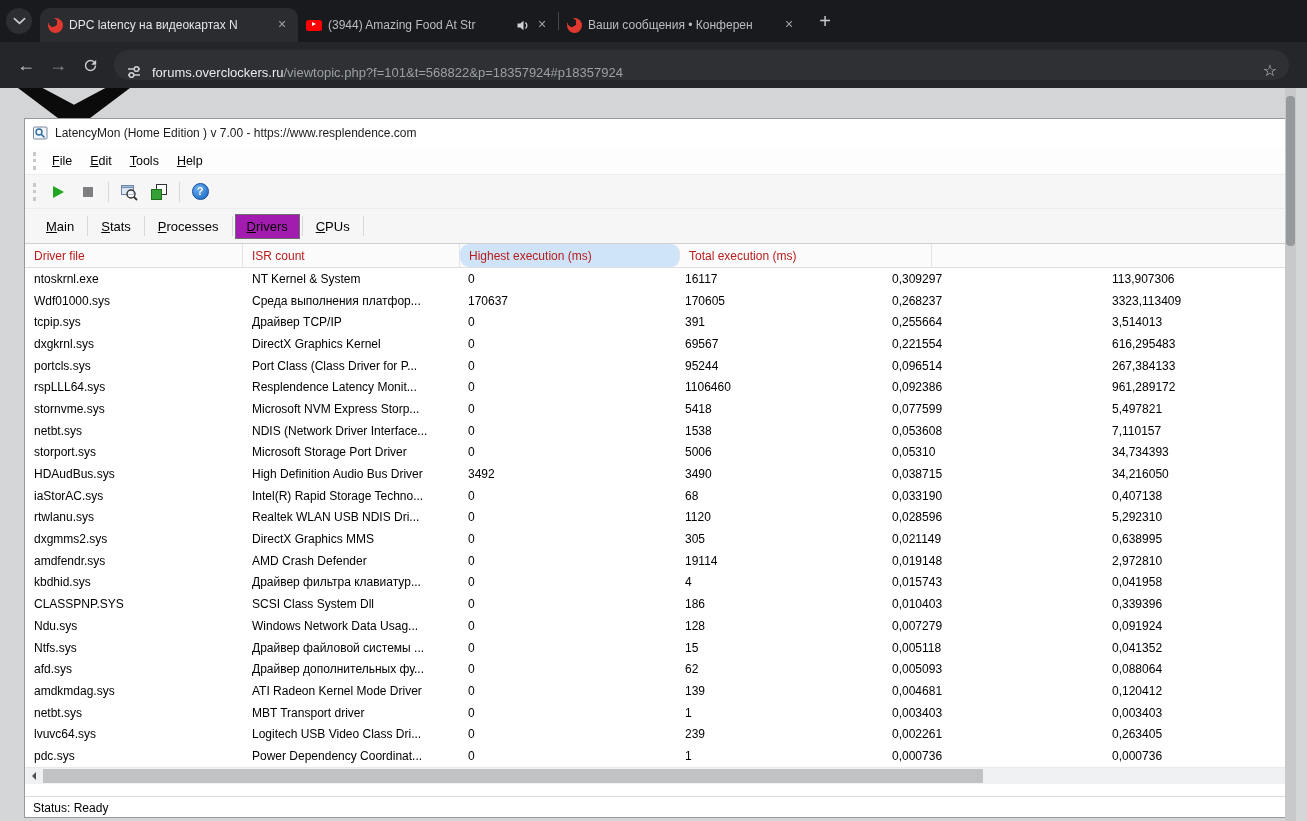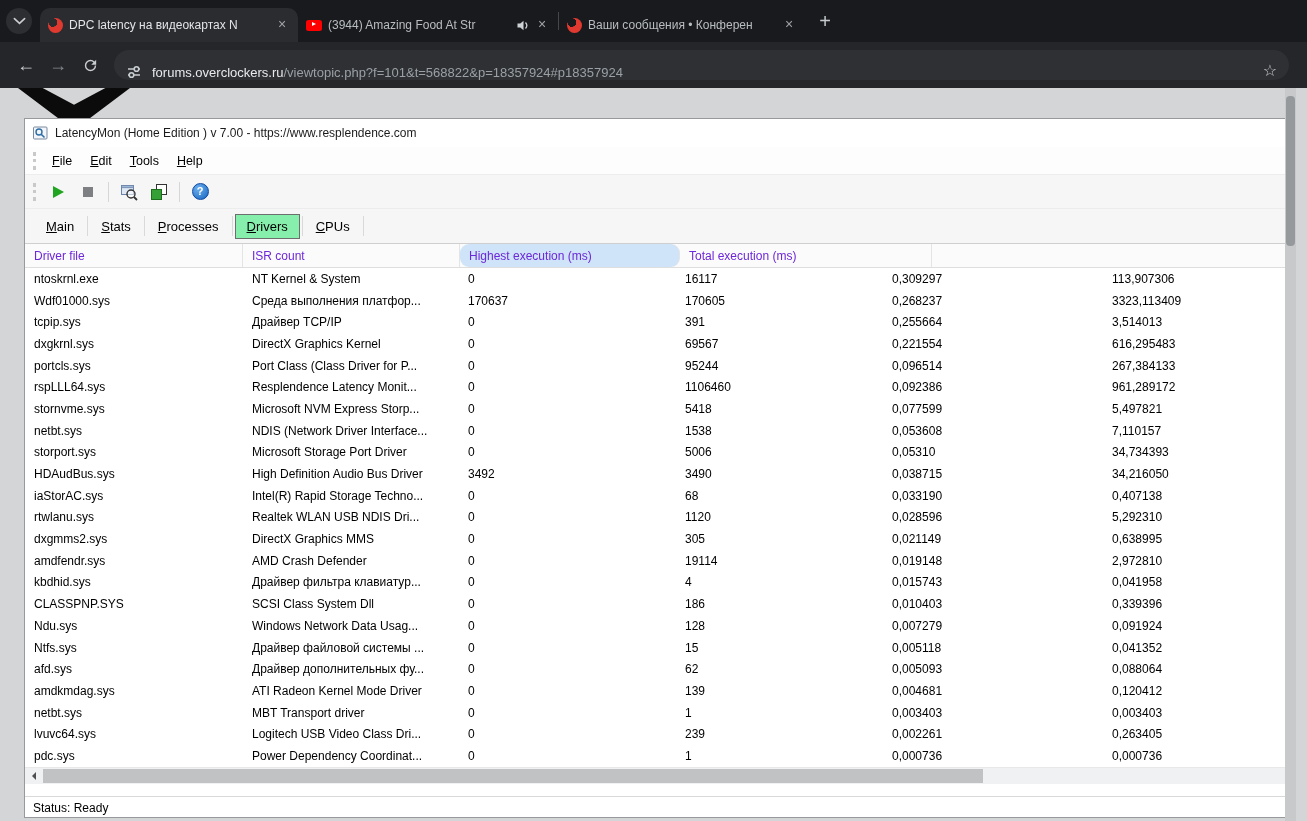--- a/index.html
+++ b/index.html
@@ -59,27 +59,27 @@
   .tbtn{ width:26px; height:26px; border:none; background:transparent; display:flex; align-items:center;
          justify-content:center; margin:0 2px; cursor:pointer; }
   .play-tri{ width:0; height:0; border-left:11px solid #1fa51f; border-top:6.5px solid transparent;
              border-bottom:6.5px solid transparent; }
   .stop-sq{ width:10px; height:10px; background:#7d7f82; }
   .tsep{ width:1px; height:20px; background:#d6d6d6; margin:0 5px; }
   .help-circle{ width:17px; height:17px; border-radius:50%; background:radial-gradient(circle at 35% 30%, #6db0ef, #1565c0);
                 border:1px solid #0d47a1; color:#fff; font-weight:bold; font-size:11px; line-height:15px; text-align:center;}
   .lm-tabrow{ height:34px; background:#f6f6f6; display:flex; align-items:center; padding-left:10px; }
   .lm-tab{ padding:4px 11px; font-size:13px; cursor:pointer; }
-  .lm-tab.sel{ border:1px solid #6e6e6e; background:#86efac; }
+  .lm-tab.sel{ border:1px solid #6e6e6e; background:#a21caf; }
   .ttsep{ width:1px; height:20px; background:#d9d9d9; margin:0 2px; }
 
   
   .lm-table{ border-top:1px solid #cfcfcf; background:#fff; }
   .lm-thead{ display:flex; height:24px; background:#fbfbfb; border-bottom:1px solid #dedede; }
-  .lm-hcell{ padding:5px 0 0 9px; font-size:12px; color:#6d28d9; border-right:1px solid #e4e4e4;
+  .lm-hcell{ padding:5px 0 0 9px; font-size:12px; color:#b91c1c; border-right:1px solid #e4e4e4;
              white-space:nowrap; overflow:hidden; cursor:pointer;}
   .lm-hcell.hl{ background:#cfe4f8;border-radius:9px; }
   .c0{width:218px;flex:none;} .c1{width:216px;flex:none;} .c2{width:217px;flex:none;}
   .c3{width:207px;flex:none;} .c4{width:220px;flex:none;} .c5{width:252px;flex:none;}
   .lm-row{ display:flex; height:21.7px; align-items:center; }
   .lm-cell{ padding-left:9px; font-size:12px; white-space:nowrap; overflow:hidden; }
 
   .lm-hscroll{ height:17px; background:#f0f1f2; position:relative; border-top:1px solid #e8e8e8; cursor:pointer;}
   .hs-btn{ position:absolute; left:0; top:0; width:17px; height:16px; display:flex; align-items:center;
            justify-content:center; cursor:pointer;}

